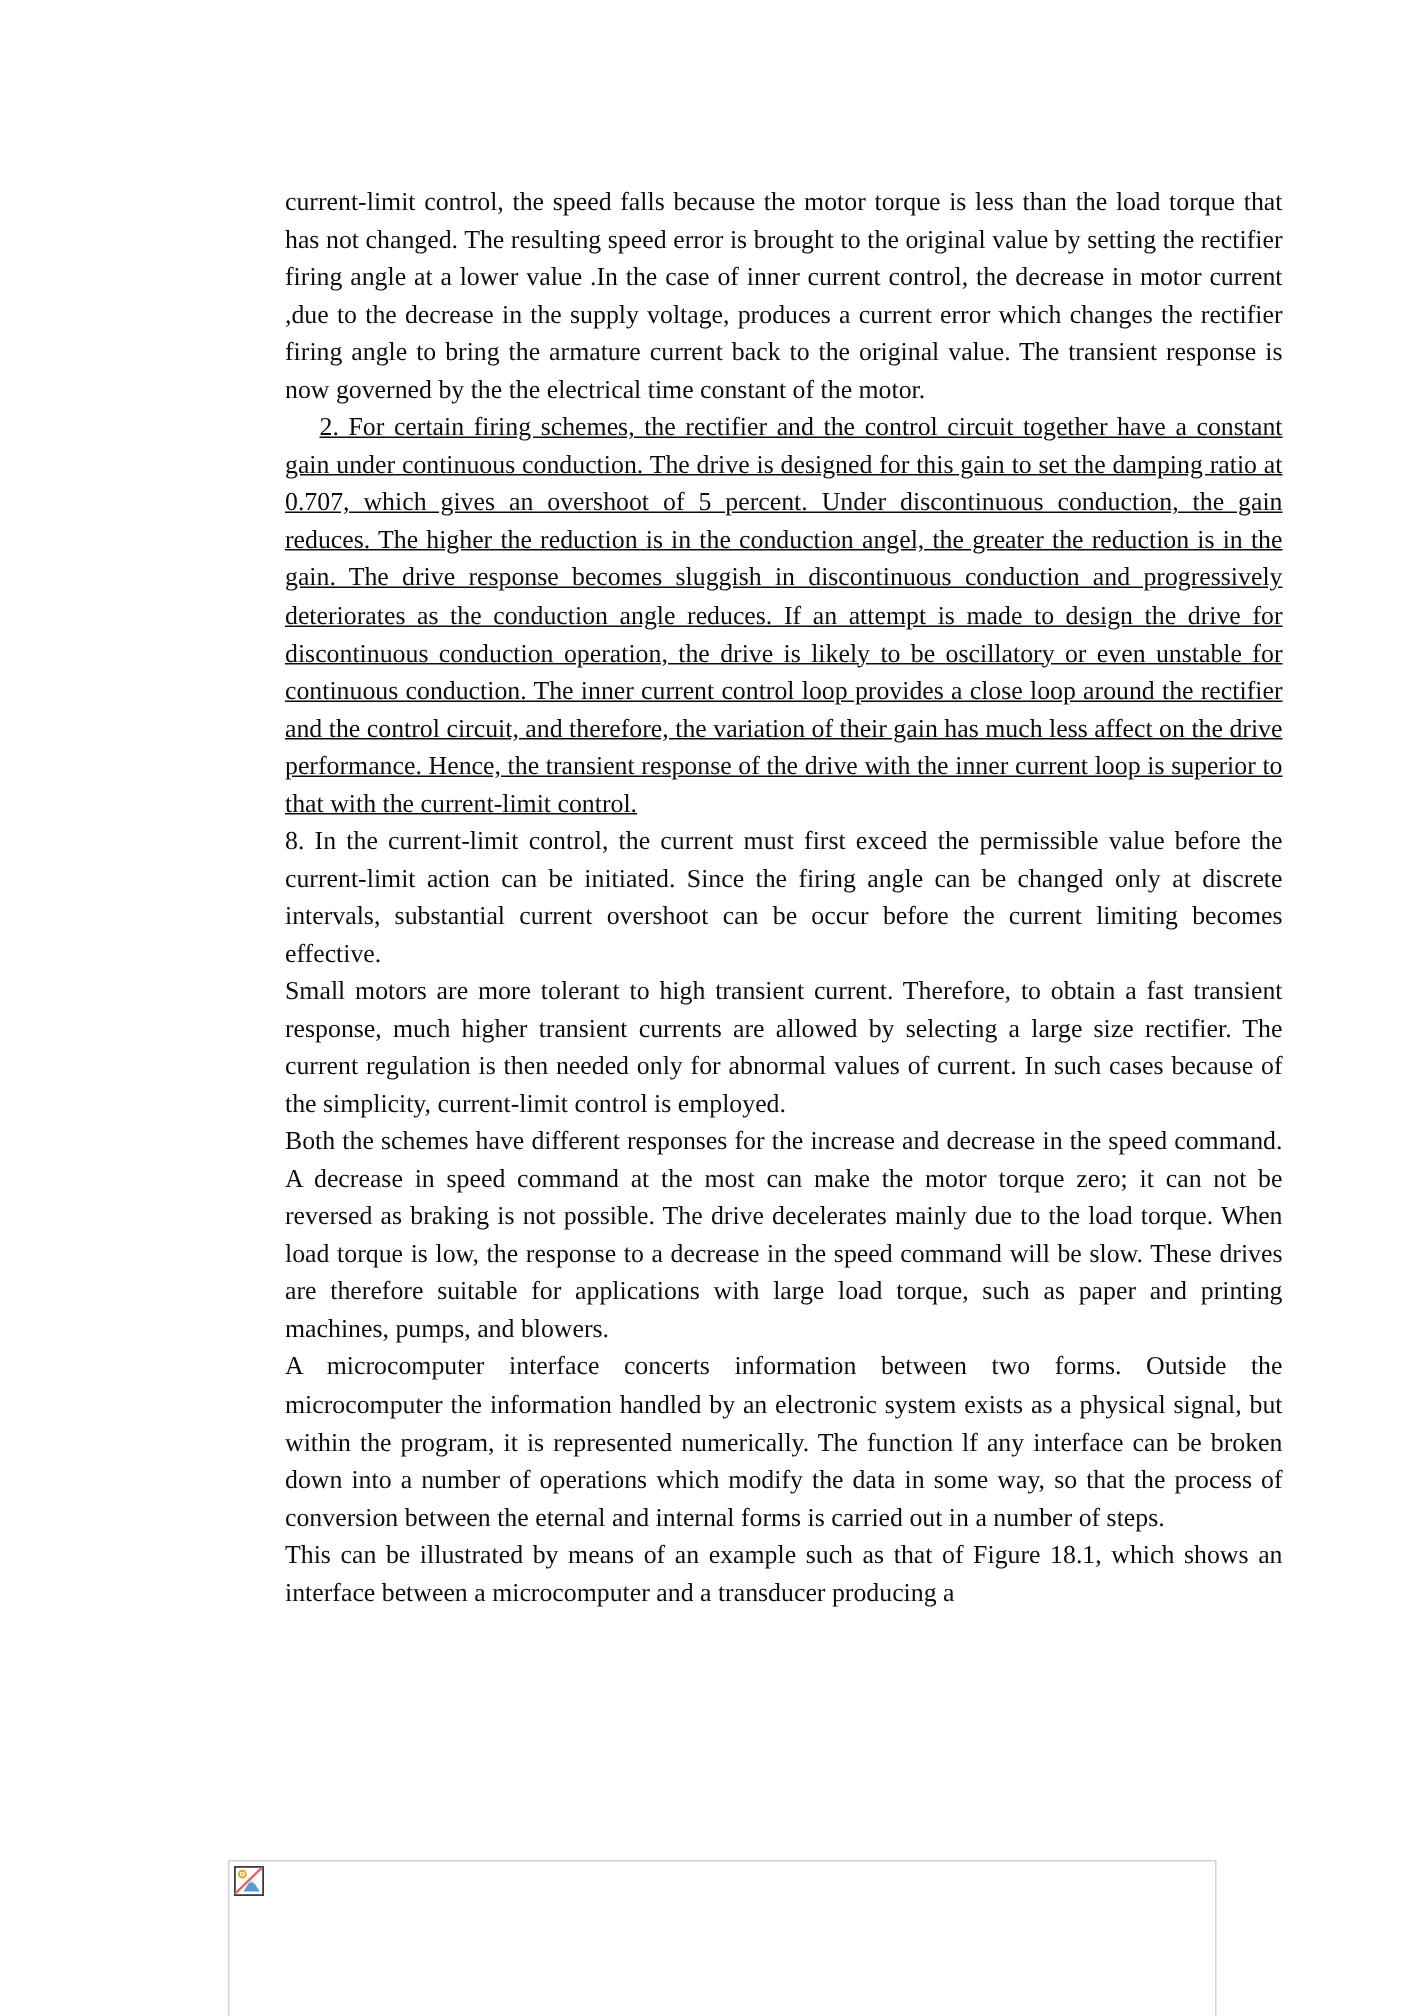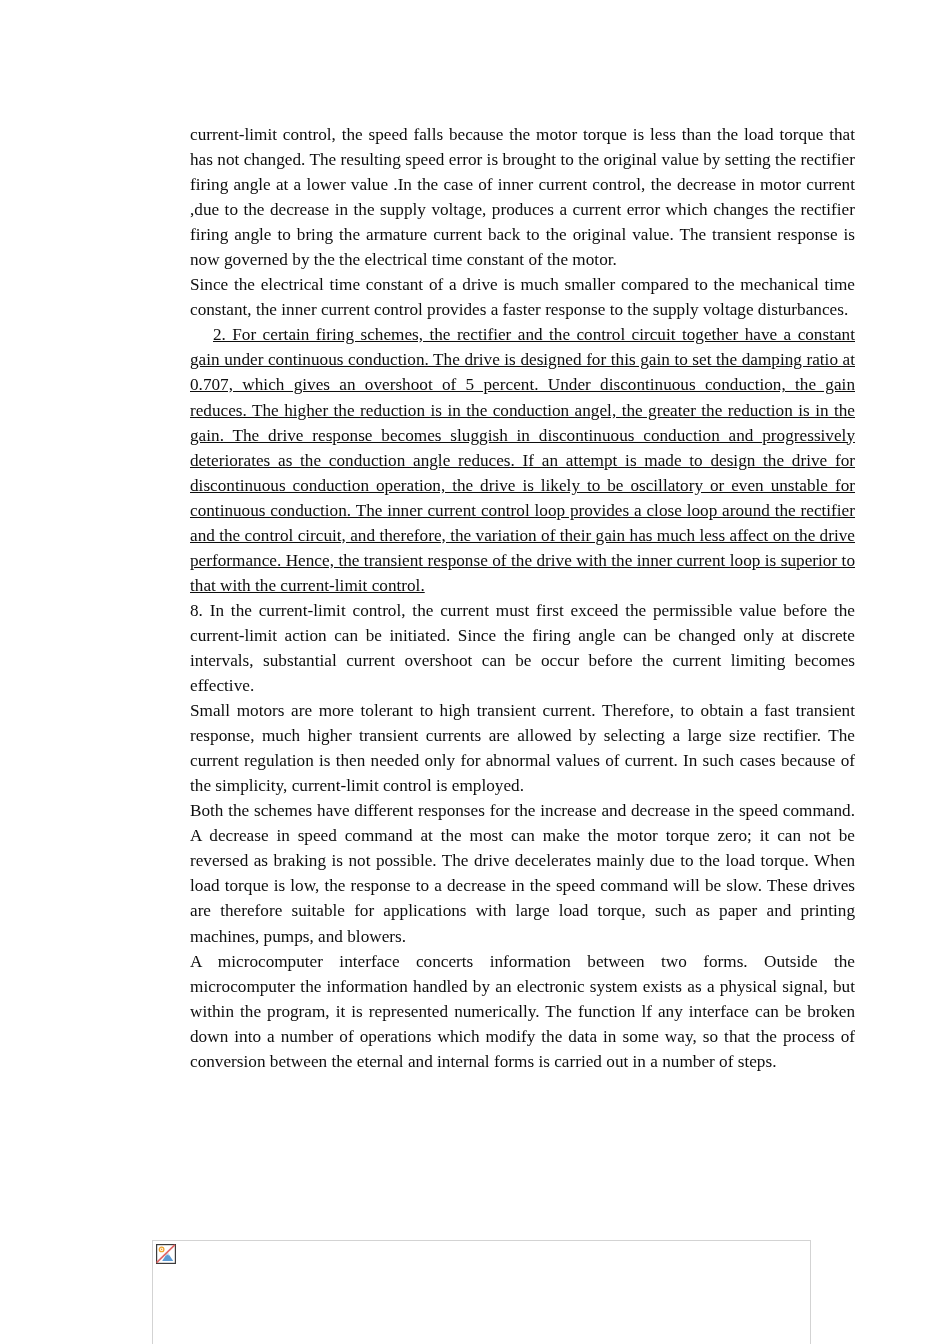--- a/index.html
+++ b/index.html
@@ -72,26 +72,26 @@
     display: block;
   }
 </style>
 </head>
 <body>
 
 <div id="page">
 
   <div id="text-column">
     <p class="para">current-limit control, the speed falls because the motor torque is less than the load torque that has not changed. The resulting speed error is brought to the original value by setting the rectifier firing angle at a lower value .In the case of inner current control, the decrease in motor current ,due to the decrease in the supply voltage, produces a current error which changes the rectifier firing angle to bring the armature current back to the original value. The transient response is now governed by the the electrical time constant of the motor.</p>
-    <p class="para">Since the electrical time constant of a drive is much smaller compared to the mechanical time constant, the inner current control provides a faster response to the supply voltage disturbances.</p>
     <p class="para indent">2. For certain firing schemes, the rectifier and the control circuit together have a constant gain under continuous conduction. The drive is designed for this gain to set the damping ratio at 0.707, which gives an overshoot of 5 percent. Under discontinuous conduction, the gain reduces. The higher the reduction is in the conduction angel, the greater the reduction is in the gain. The drive response becomes sluggish in discontinuous conduction and progressively deteriorates as the conduction angle reduces. If an attempt is made to design the drive for discontinuous conduction operation, the drive is likely to be oscillatory or even unstable for continuous conduction. The inner current control loop provides a close loop around the rectifier and the control circuit, and therefore, the variation of their gain has much less affect on the drive performance. Hence, the transient response of the drive with the inner current loop is superior to that with the current-limit control.</p>
     <p class="para">8. In the current-limit control, the current must first exceed the permissible value before the current-limit action can be initiated. Since the firing angle can be changed only at discrete intervals, substantial current overshoot can be occur before the current limiting becomes effective.</p>
     <p class="para">Small motors are more tolerant to high transient current. Therefore, to obtain a fast transient response, much higher transient currents are allowed by selecting a large size rectifier. The current regulation is then needed only for abnormal values of current. In such cases because of the simplicity, current-limit control is employed.</p>
     <p class="para">Both the schemes have different responses for the increase and decrease in the speed command. A decrease in speed command at the most can make the motor torque zero; it can not be reversed as braking is not possible. The drive decelerates mainly due to the load torque. When load torque is low, the response to a decrease in the speed command will be slow. These drives are therefore suitable for applications with large load torque, such as paper and printing machines, pumps, and blowers.</p>
     <p class="para">A microcomputer interface concerts information between two forms. Outside the microcomputer the information handled by an electronic system exists as a physical signal, but within the program, it is represented numerically. The function lf any interface can be broken down into a number of operations which modify the data in some way, so that the process of conversion between the eternal and internal forms is carried out in a number of steps.</p>
+    <p class="para">This can be illustrated by means of an example such as that of Figure 18.1, which shows an interface between a microcomputer and a transducer producing a</p>
   </div>
 
   <div id="figure-placeholder">
     <svg id="broken-image-icon" viewBox="0 0 20 20" xmlns="http://www.w3.org/2000/svg">
       <rect x="0.5" y="0.5" width="19" height="19" fill="#ffffff" stroke="#3c3c3c" stroke-width="1.4"></rect>
       <circle cx="5.6" cy="5.4" r="2.3" fill="none" stroke="#f0a22e" stroke-width="1.3"></circle>
       <circle cx="5.6" cy="5.4" r="0.8" fill="#f0a22e"></circle>
       <path d="M 6.2 17 L 11.6 8.6 L 17.2 17 Z" fill="#5b9bd5"></path>
       <path d="M 9.7 11.9 L 11.6 8.6 L 13.5 11.9 L 11.6 10.6 Z" fill="#ffffff" opacity="0.85"></path>
       <line x1="0.6" y1="18.6" x2="18.8" y2="0.9" stroke="#e06666" stroke-width="1.6"></line>

